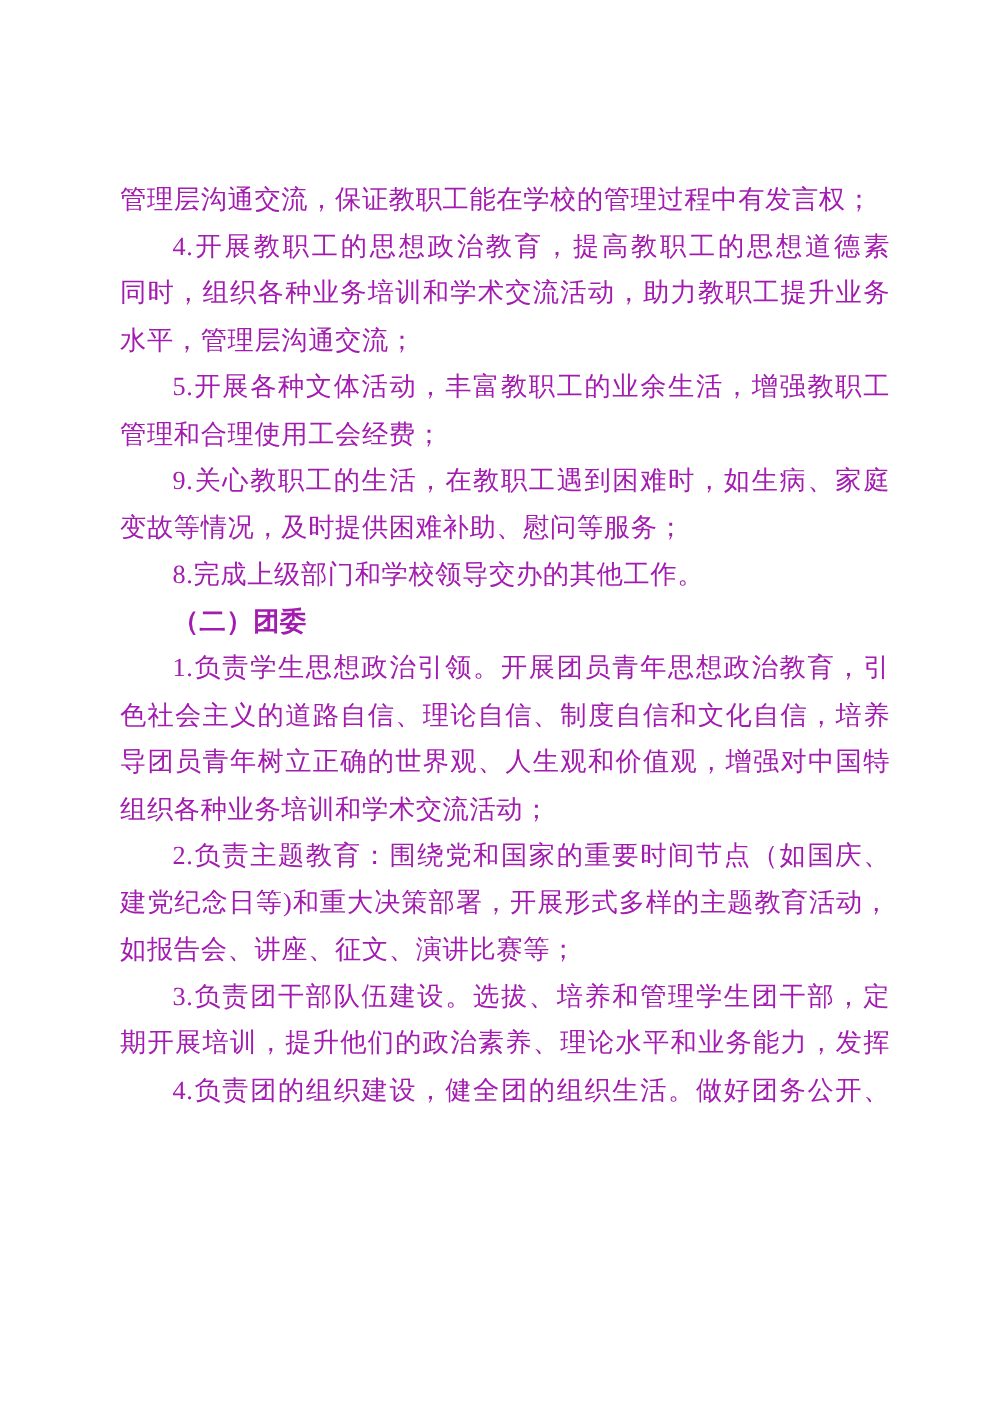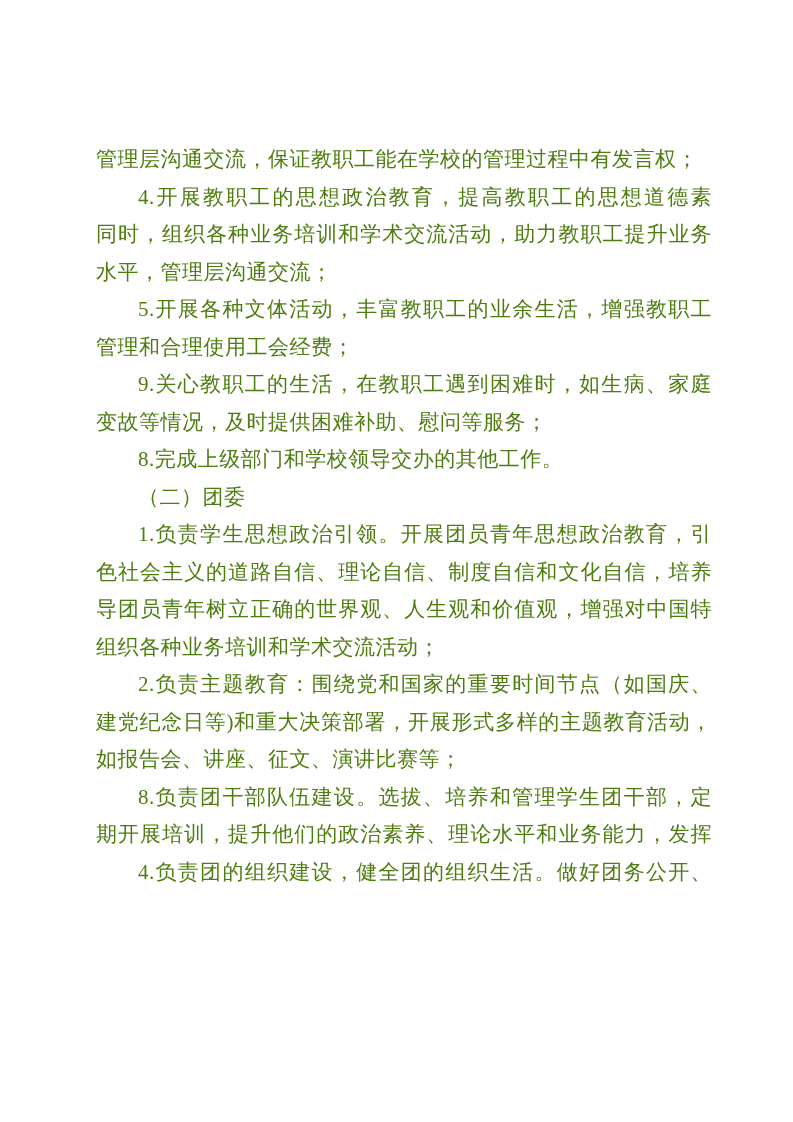--- a/index.html
+++ b/index.html
@@ -31,46 +31,46 @@
     line-height: 37.5px;
     height: 37.5px;
     overflow: hidden;
     text-align: left;
     letter-spacing: 0.5px;
   }
   .line.indent {
     text-indent: 42px;
   }
   .line.bold {
-    font-weight: normal;
+    font-weight: bold;
   }
   .line.justify {
     text-align: justify;
     text-align-last: justify;
   }
 </style>
 </head>
 <body>
 
 <div class="page">
-  <div class="doc-body" style="color: #4d7c0f;">
+  <div class="doc-body" style="color: #a21caf;">
       <div class="line">管理层沟通交流，保证教职工能在学校的管理过程中有发言权；</div>
       <div class="line indent justify">4.开展教职工的思想政治教育，提高教职工的思想道德素质。</div>
       <div class="line justify">同时，组织各种业务培训和学术交流活动，助力教职工提升业务</div>
       <div class="line">水平，管理层沟通交流；</div>
       <div class="line indent justify">5.开展各种文体活动，丰富教职工的业余生活，增强教职工</div>
       <div class="line">管理和合理使用工会经费；</div>
       <div class="line indent justify">9.关心教职工的生活，在教职工遇到困难时，如生病、家庭</div>
       <div class="line">变故等情况，及时提供困难补助、慰问等服务；</div>
       <div class="line indent">8.完成上级部门和学校领导交办的其他工作。</div>
       <div class="line indent bold">（二）团委</div>
       <div class="line indent justify">1.负责学生思想政治引领。开展团员青年思想政治教育，引</div>
       <div class="line justify">色社会主义的道路自信、理论自信、制度自信和文化自信，培养</div>
       <div class="line justify">导团员青年树立正确的世界观、人生观和价值观，增强对中国特</div>
       <div class="line">组织各种业务培训和学术交流活动；</div>
       <div class="line indent justify">2.负责主题教育：围绕党和国家的重要时间节点（如国庆、</div>
       <div class="line justify">建党纪念日等)和重大决策部署，开展形式多样的主题教育活动，</div>
       <div class="line">如报告会、讲座、征文、演讲比赛等；</div>
-      <div class="line indent justify">8.负责团干部队伍建设。选拔、培养和管理学生团干部，定</div>
+      <div class="line indent justify">3.负责团干部队伍建设。选拔、培养和管理学生团干部，定</div>
       <div class="line justify">期开展培训，提升他们的政治素养、理论水平和业务能力，发挥</div>
       <div class="line indent justify">4.负责团的组织建设，健全团的组织生活。做好团务公开、</div>
     </div>
 </div>
 
 </body></html>

